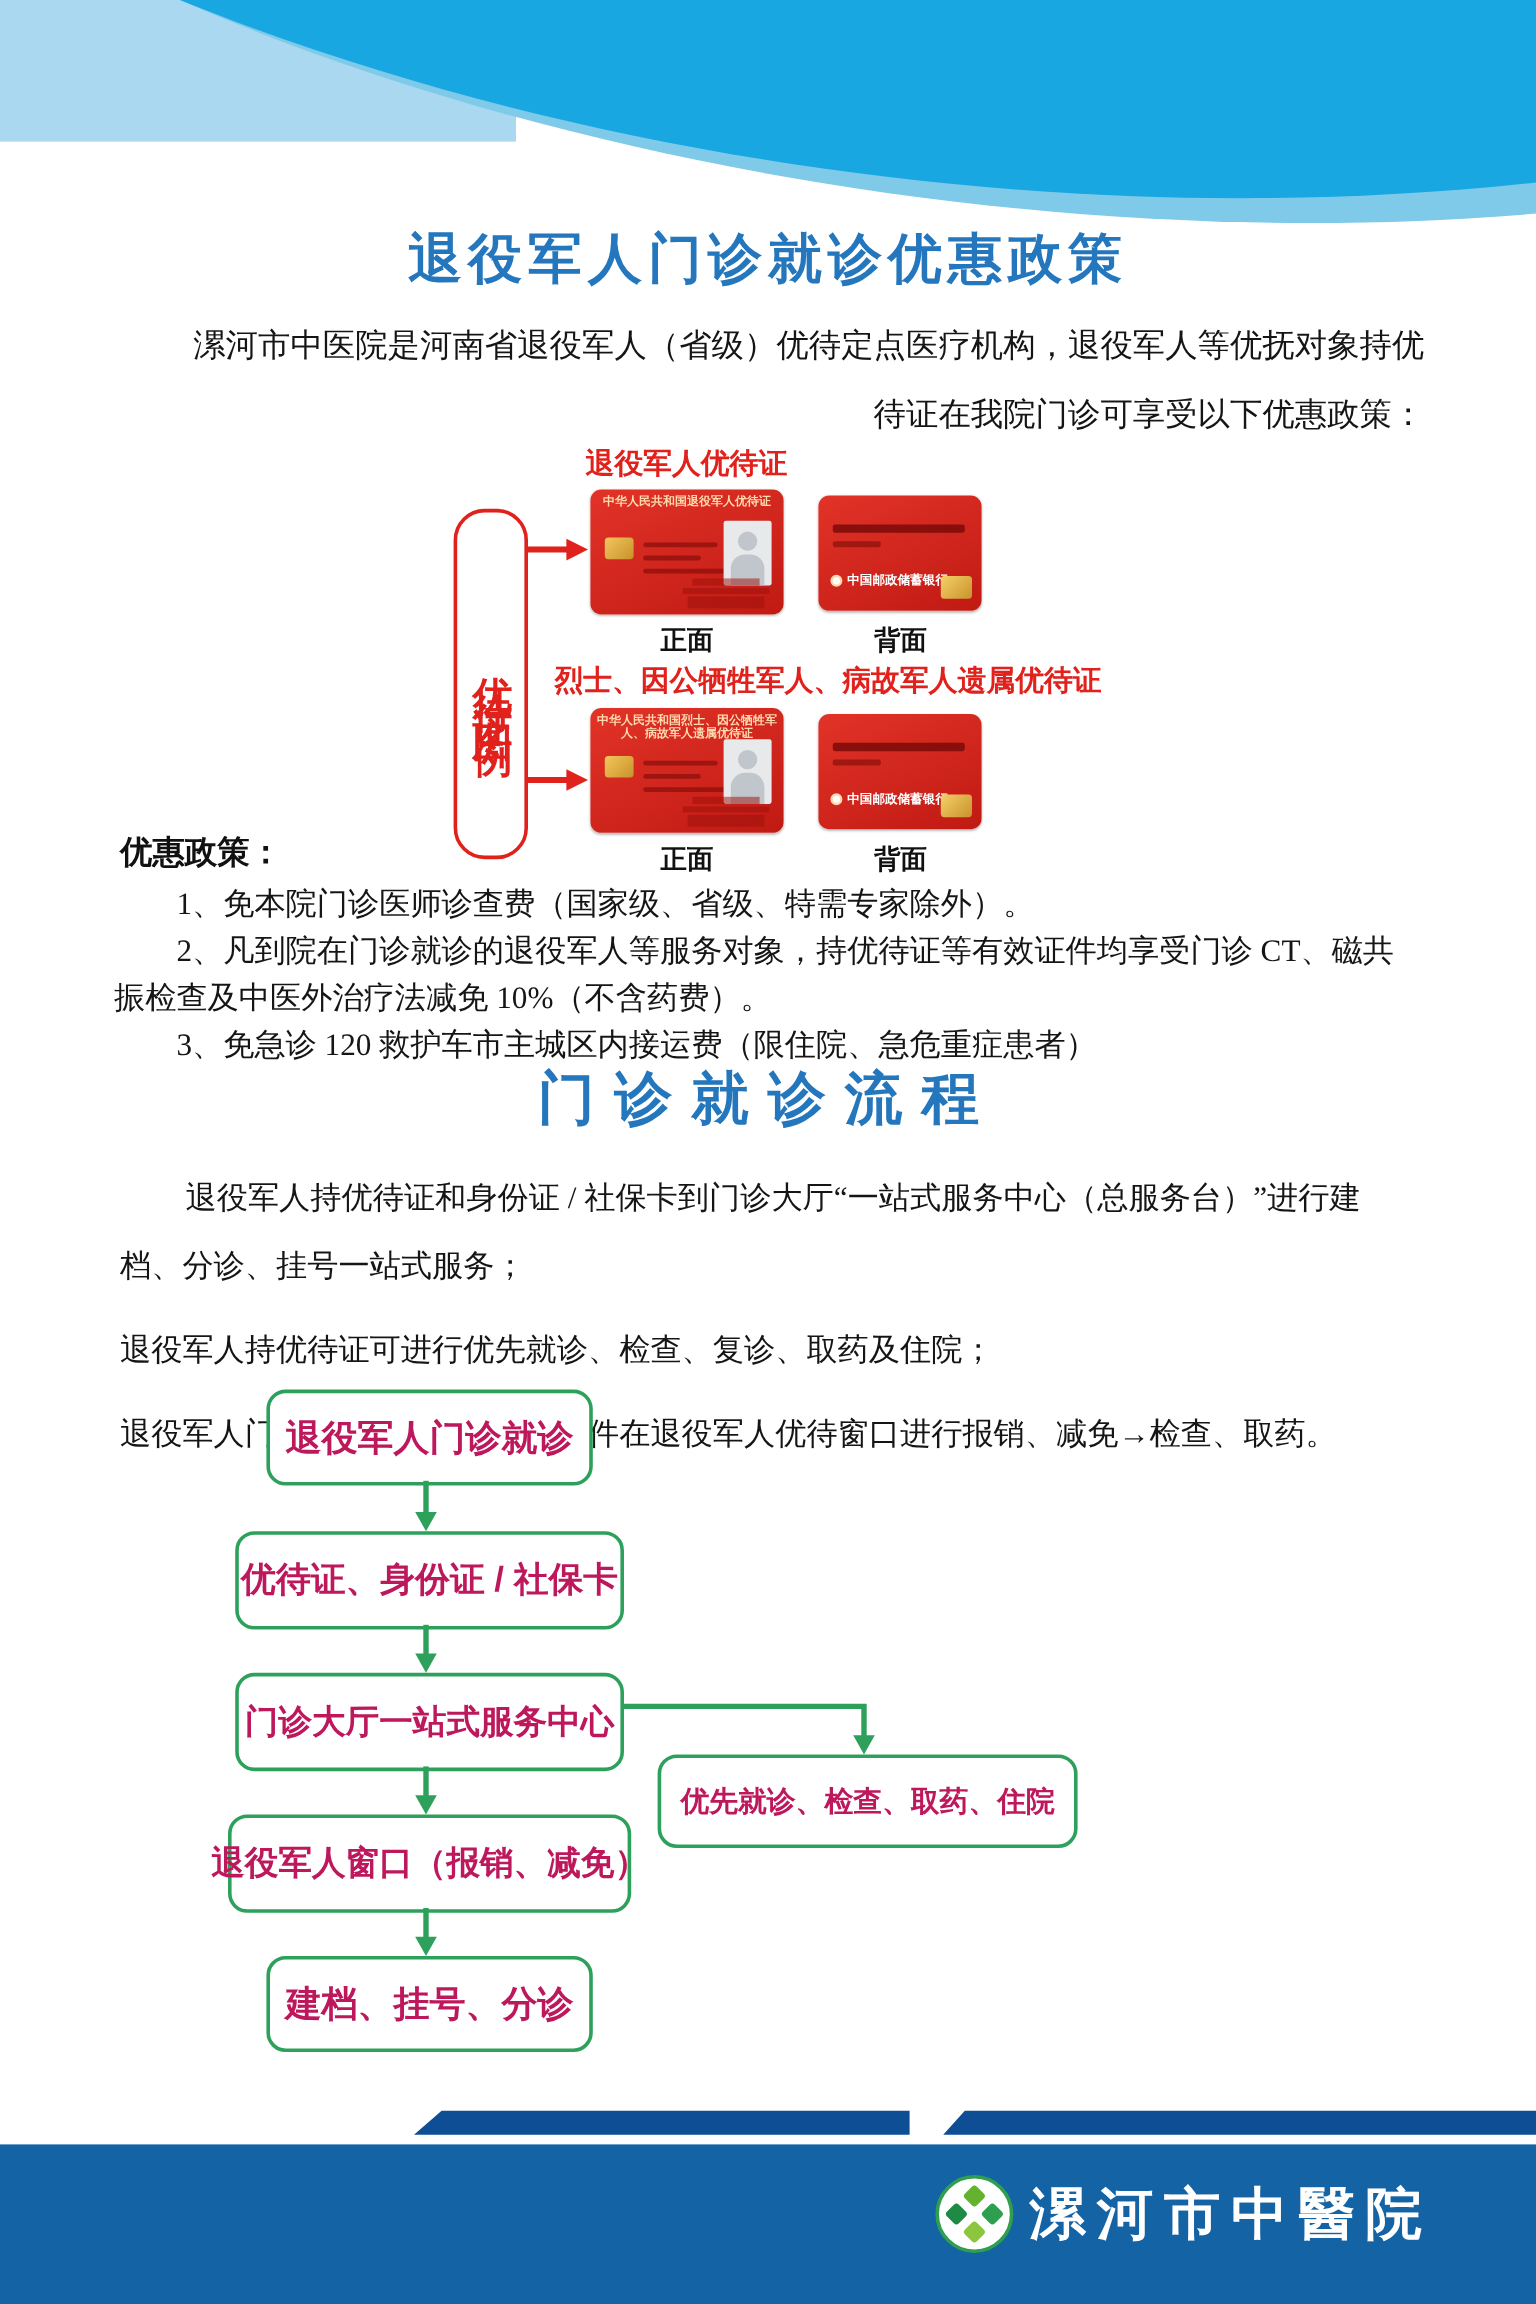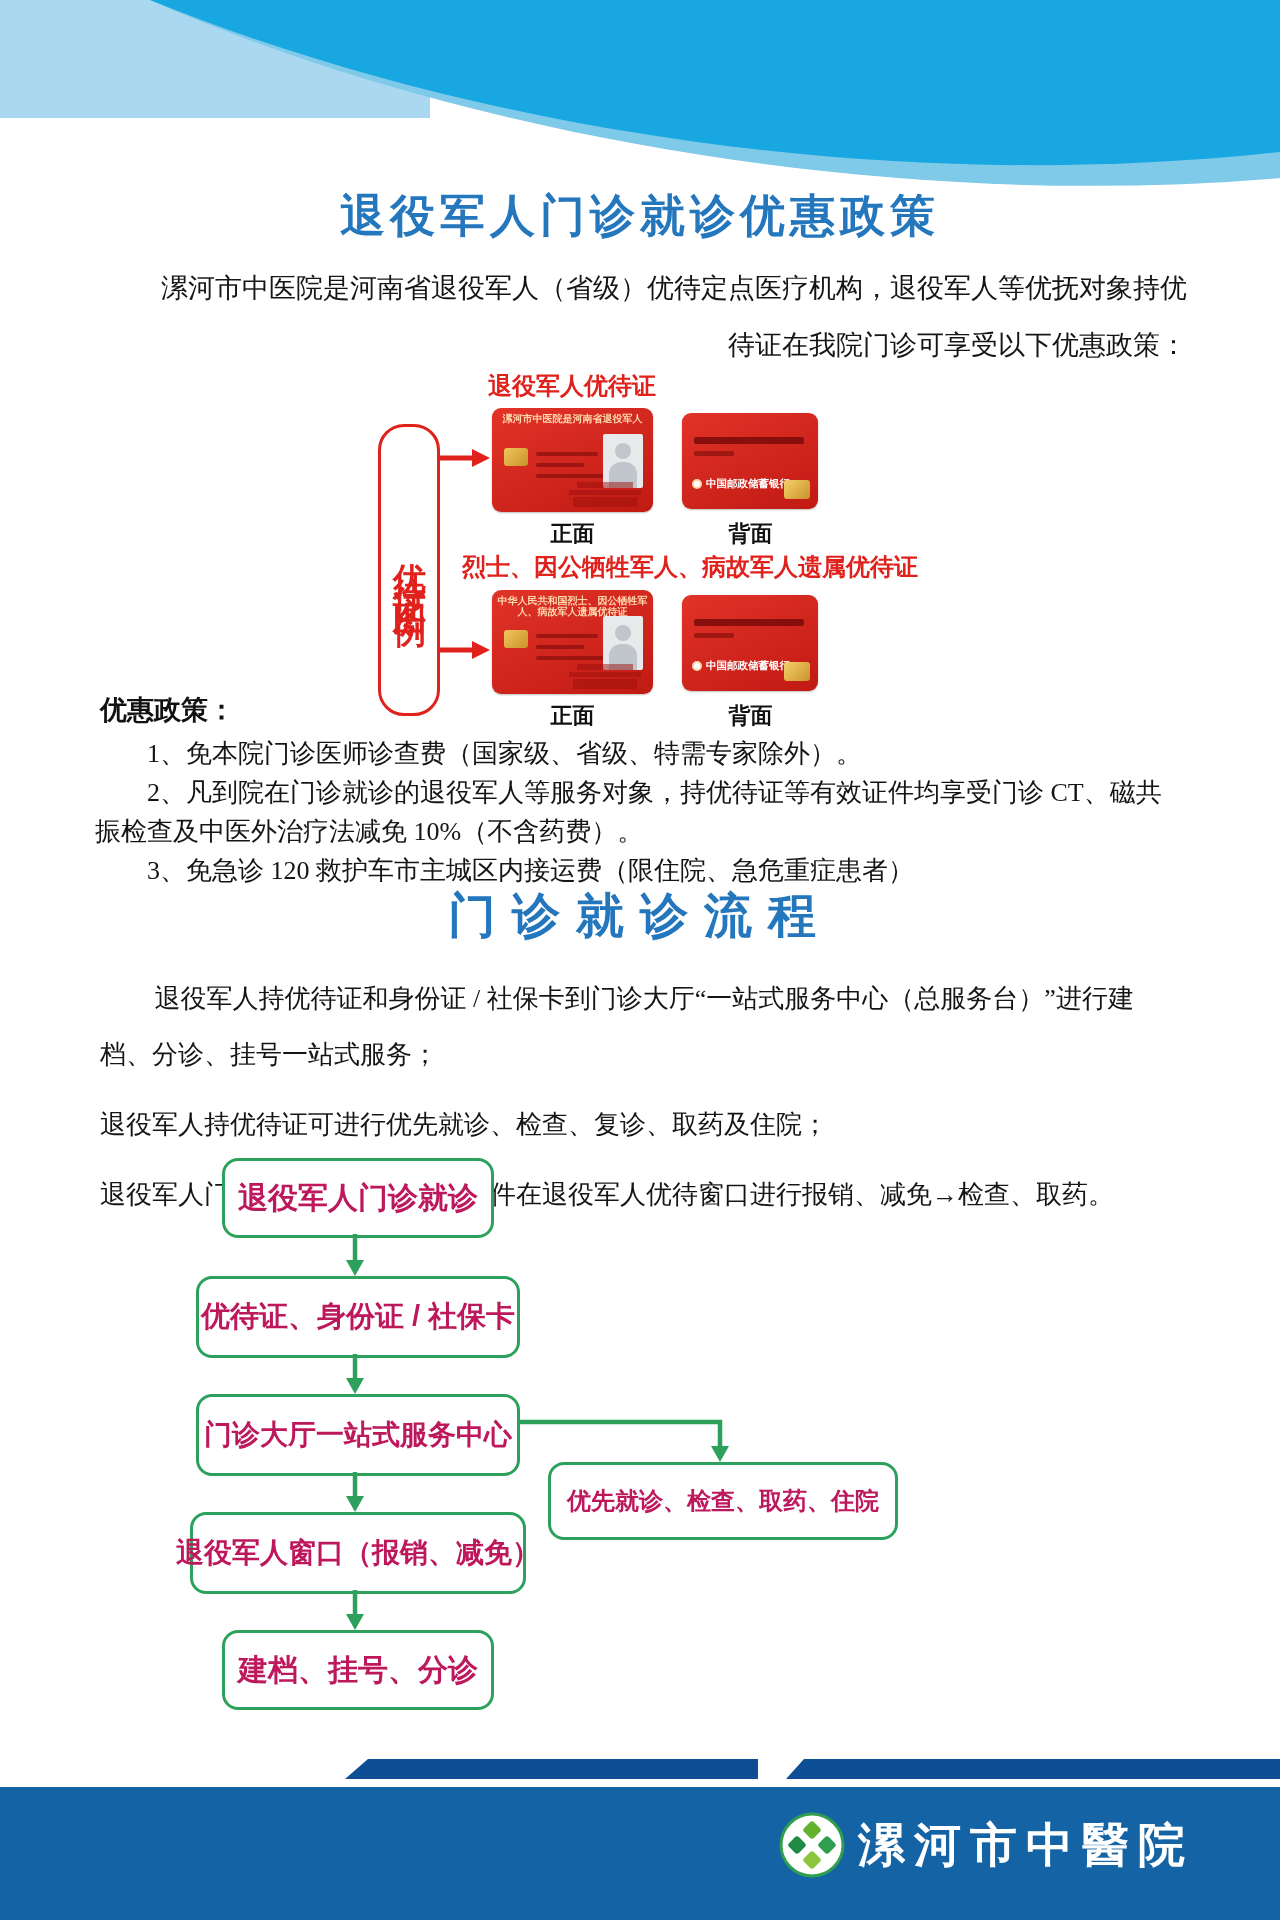--- a/index.html
+++ b/index.html
@@ -100,21 +100,21 @@
 
   <div class="intro">漯河市中医院是河南省退役军人（省级）优待定点医疗机构，退役军人等优抚对象持优待证在我院门诊可享受以下优惠政策：</div>
 
   <div class="legend-label ll1">退役军人优待证</div>
 
   <div class="legend-box">
     <span>优待证图例</span>
   </div>
 
   <div class="card f1">
-    <div class="card-header">漯河市中医院是河南省退役军人</div>
+    <div class="card-header">中华人民共和国退役军人优待证</div>
     <div class="chip"></div>
     <div class="ilines">
         <i></i>
         <i></i>
         <i></i>
       </div>
     <div class="photo"></div>
     <div class="palace"></div>
   </div>
 

